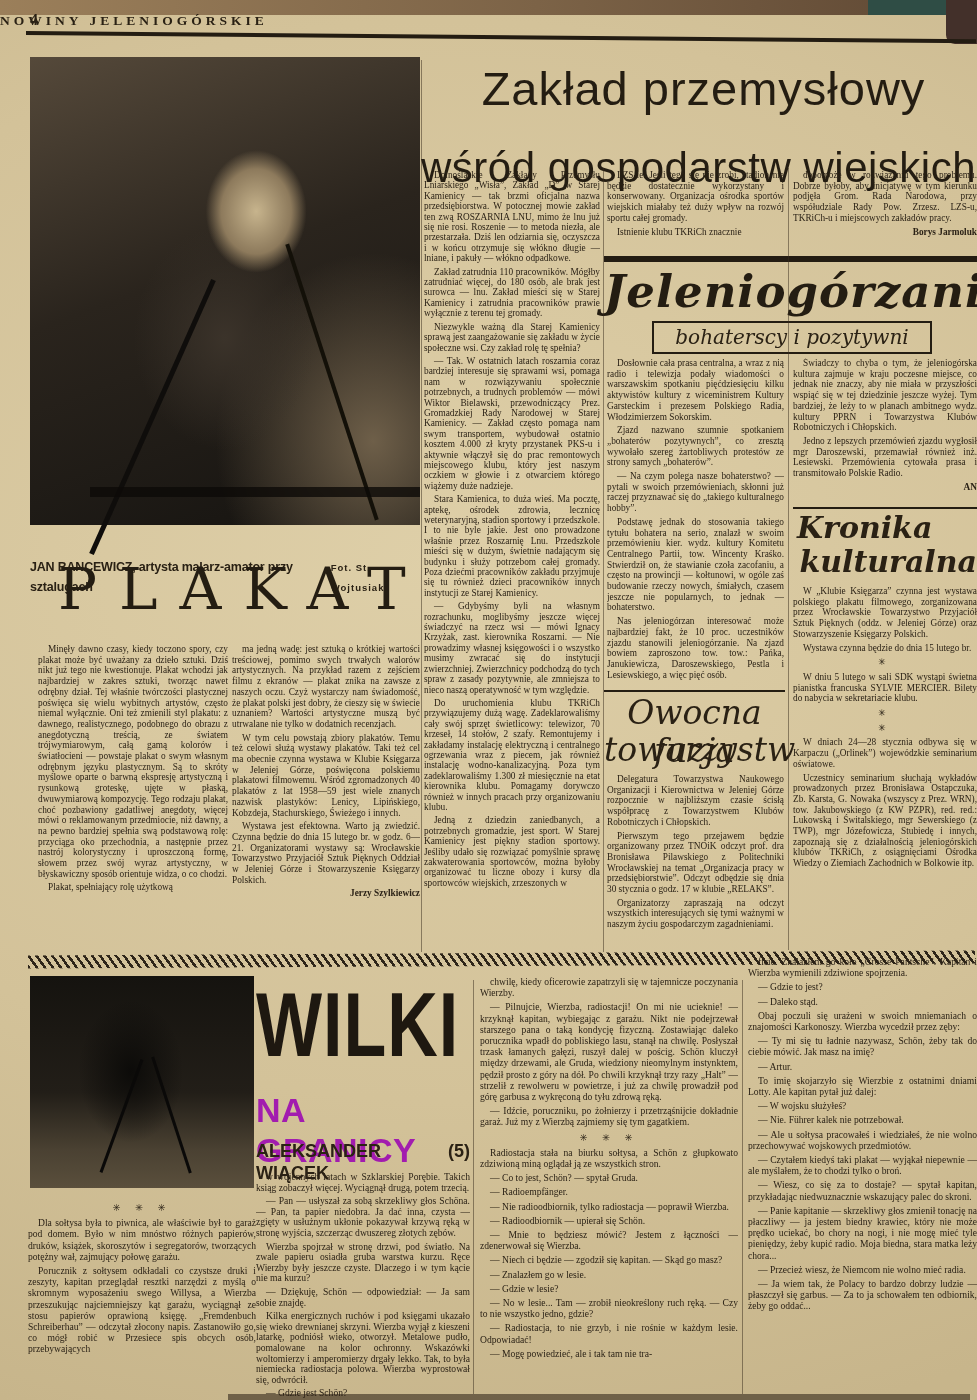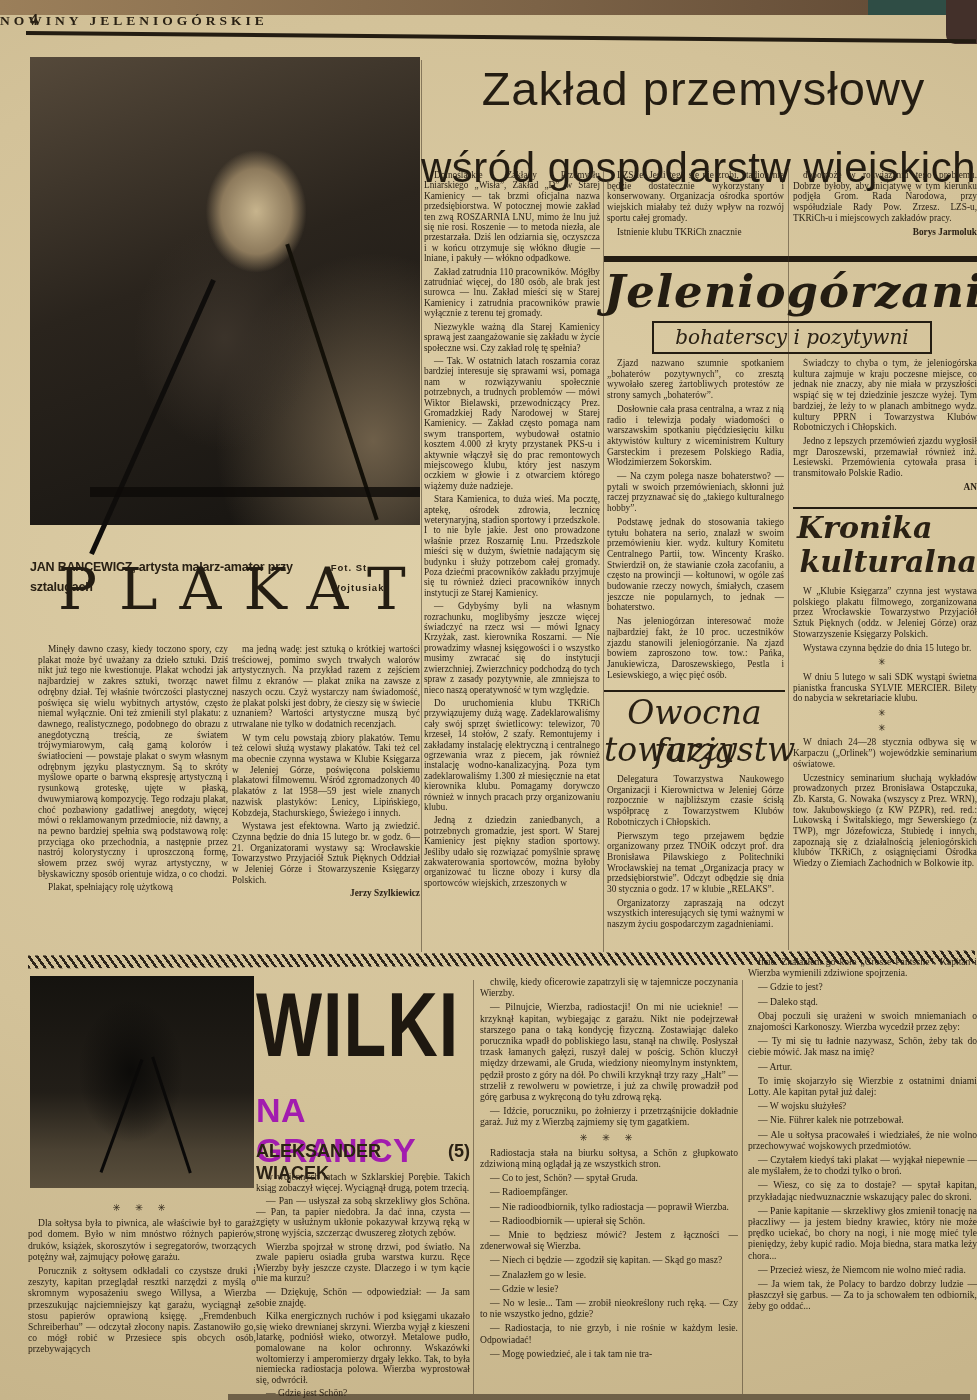--- a/index.html
+++ b/index.html
@@ -129,22 +129,22 @@
   <div>
       <p class="para">dopomoże w rozwiązaniu tego problemu. Dobrze byłoby, aby inicjatywę w tym kierunku podjęła Grom. Rada Narodowa, przy współudziale Rady Pow. Zrzesz. LZS-u, TKRiCh-u i miejscowych zakładów pracy.</p>
     </div>
   <div class="byline">Borys Jarmoluk</div>
 </div>
 <div class="abs thickbar"></div>
 
 <div class="abs jel-title">Jeleniogórzanie</div>
 <div class="abs jel-subbox">bohaterscy i pozytywni</div>
 <div class="abs col" style="left:607px;top:358px;width:177px;height:330px;">
+    <p class="para">Dosłownie cała prasa centralna, a wraz z nią radio i telewizja podały wiadomości o warszawskim spotkaniu pięćdziesięciu kilku aktywistów kultury z wiceministrem Kultury Garsteckim i prezesem Polskiego Radia, Włodzimierzem Sokorskim.</p>
     <p class="para">Zjazd nazwano szumnie spotkaniem „bohaterów pozytywnych”, co zresztą wywołało szereg żartobliwych protestów ze strony samych „bohaterów”.</p>
-    <p class="para">Dosłownie cała prasa centralna, a wraz z nią radio i telewizja podały wiadomości o warszawskim spotkaniu pięćdziesięciu kilku aktywistów kultury z wiceministrem Kultury Garsteckim i prezesem Polskiego Radia, Włodzimierzem Sokorskim.</p>
     <p class="para">— Na czym polega nasze bohaterstwo? — pytali w swoich przemówieniach, skłonni już raczej przyznawać się do „takiego kulturalnego hobby”.</p>
     <p class="para">Podstawę jednak do stosowania takiego tytułu bohatera na serio, znalazł w swoim przemówieniu kier. wydz. kultury Komitetu Centralnego Partii, tow. Wincenty Kraśko. Stwierdził on, że stawianie czoła zacofaniu, a często na prowincji — kołtunowi, w ogóle zaś budowanie rzeczy nowych, śmiałych, czasem jeszcze nie popularnych, to jednak — bohaterstwo.</p>
     <p class="para">Nas jeleniogórzan interesować może najbardziej fakt, że 10 proc. uczestników zjazdu stanowili jeleniogórzanie. Na zjazd bowiem zaproszono tow. tow.: Pańka, Janukiewicza, Daroszewskiego, Pestla i Lesiewskiego, a więc pięć osób.</p>
   </div>
 <div class="abs col" style="left:793px;top:358px;width:184px;height:148px;">
   <div>
       <p class="para">Świadczy to chyba o tym, że jeleniogórska kultura zajmuje w kraju poczesne miejsce, co jednak nie znaczy, aby nie miała w przyszłości wspiąć się w tej dziedzinie jeszcze wyżej. Tym bardziej, że leży to w planach ambitnego wydz. kultury PPRN i Towarzystwa Klubów Robotniczych i Chłopskich.</p>
       <p class="para">Jedno z lepszych przemówień zjazdu wygłosił mgr Daroszewski, przemawiał również inż. Lesiewski. Przemówienia cytowała prasa i transmitowało Polskie Radio.</p>
     </div>
   <div class="byline">AN</div>

